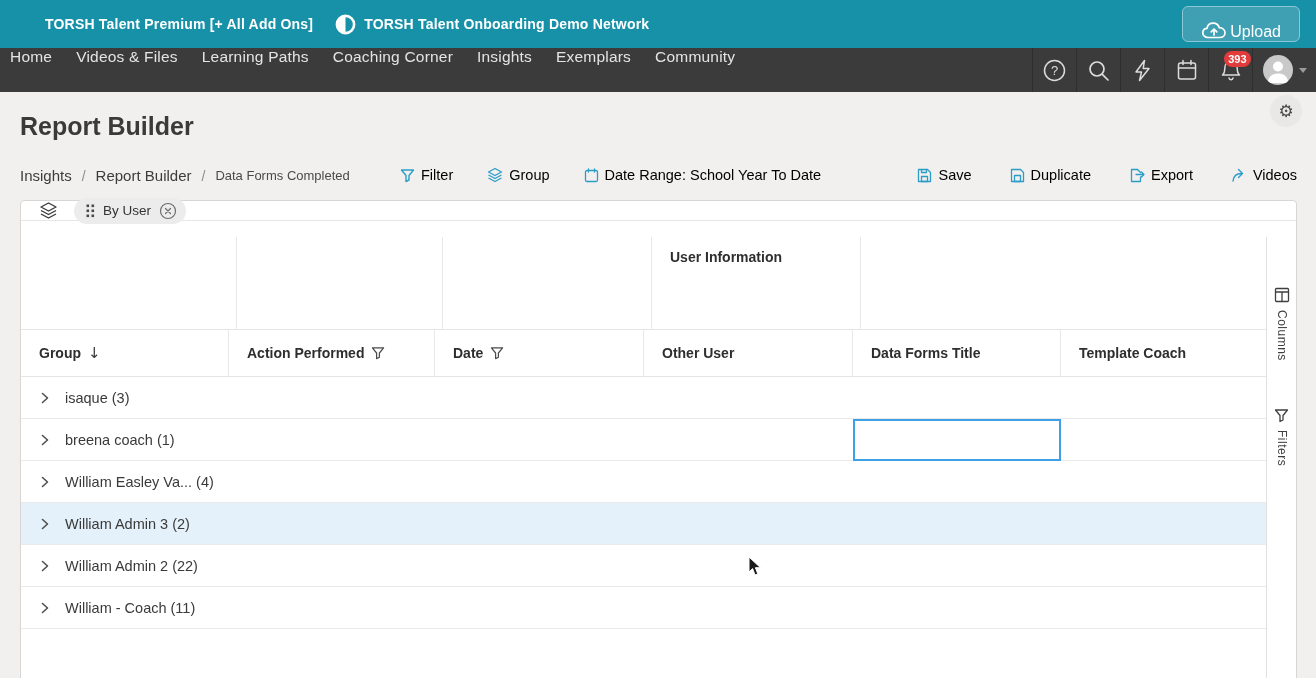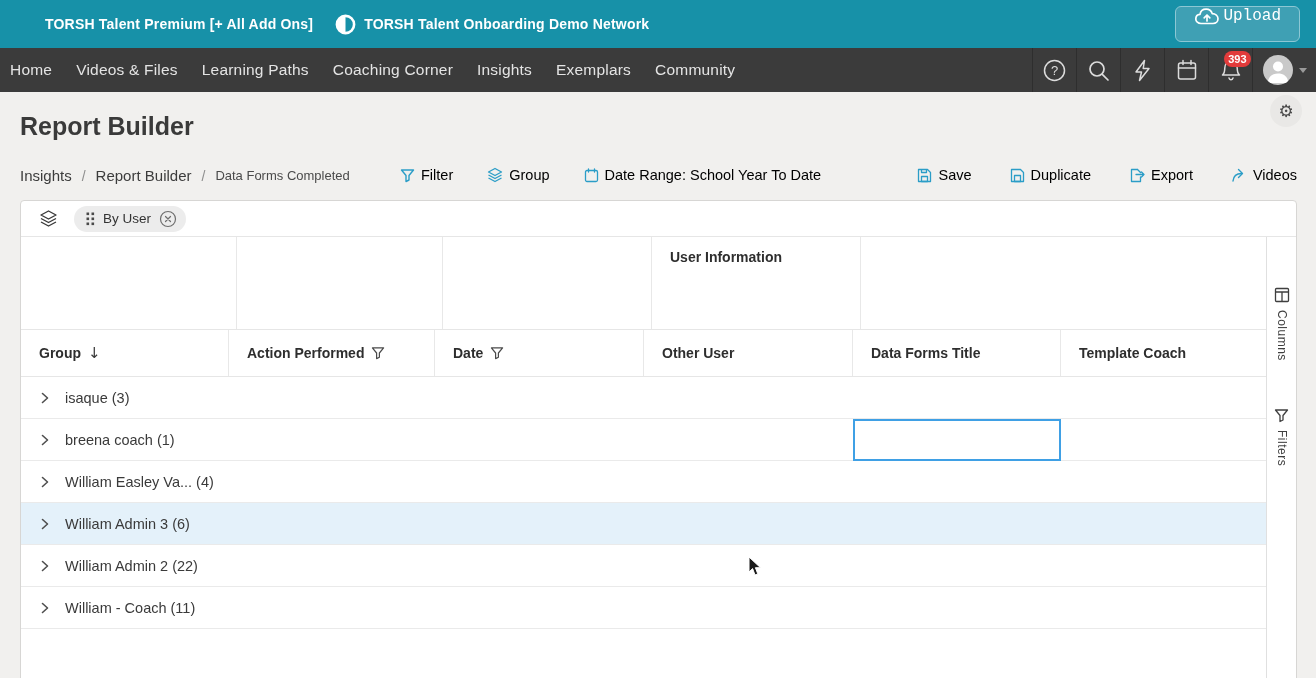--- a/index.html
+++ b/index.html
@@ -7,25 +7,25 @@
               font-family:"Liberation Sans", sans-serif; }
 
   
   .topbar { position:absolute; left:0; top:0; width:1316px; height:48px;
             background:#1791A8; display:flex; align-items:center; }
   .topbar-titles { display:flex; align-items:center; padding-left:45px; gap:22px; }
   .product-title, .network-title { color:#fff; font-size:14px; font-weight:700; letter-spacing:.2px; }
   .brand { display:flex; align-items:center; gap:8px; }
   .upload-btn { position:absolute; right:16px; top:6px; height:36px; padding:0 18px;
                 background:#3FA0B4; border:1px solid #8CC7D4; border-radius:6px;
-                color:#fff; font-size:16px; display:flex; align-items:flex-start; gap:3px; cursor:pointer;font-family:Liberation Mono, monospace; }
+                color:#fff; font-size:16px; display:flex; align-items:flex-end; gap:3px; cursor:pointer; }
 
   
   .navbar { position:absolute; left:0; top:48px; width:1316px; height:44px;
-            background:#3B3B3B; display:flex; align-items:center; }
+            background:#3B3B3B; display:flex; align-items:flex-start; }
   .nav-items { display:flex; align-items:center; padding-left:10px; column-gap:24px; }
   .nav-item { color:#E4E4E4; font-size:15.5px; letter-spacing:.2px; cursor:pointer; white-space:nowrap; }
   .nav-icons { position:absolute; right:0; top:0; height:44px; display:flex; }
   .nav-icon-cell { width:44px; height:44px; display:flex; align-items:center; justify-content:center;
                    border-left:1px solid #2E2E2E; position:relative; cursor:pointer; color:#DCDCDC; }
   .nav-icon-cell.avatar-cell { width:64px; gap:6px; }
   .avatar-circle { width:30px; height:30px; border-radius:50%; background:#C9C9C9;
                    display:flex; align-items:center; justify-content:center; overflow:hidden; }
   .badge { position:absolute; top:3px; right:1px; background:#E23B3B; color:#fff;
            font-size:11px; font-weight:700; border-radius:9px; padding:1.5px 4.5px; line-height:1.2; }
@@ -46,21 +46,21 @@
   .crumb-sep { color:#8E8E8E; font-size:14px; }
   .crumb-last { font-size:13px; color:#4A4A4A; }
   .actions-left { position:absolute; left:400px; top:0; display:flex; gap:34px; }
   .actions-right { position:absolute; right:19px; top:0; display:flex; gap:38px; }
   .action-btn { display:flex; align-items:center; gap:6px; color:#000000; font-size:14.5px; cursor:pointer; white-space:nowrap; }
   .action-btn svg { flex:0 0 auto; }
 
   
   .card { position:absolute; left:20px; top:200px; width:1277px; height:490px;
           background:#fff; border:1px solid #D7D6D4; border-radius:4px 4px 0 0; }
-  .card-toolbar { height:36px; border-bottom:1px solid #E6E6E6; display:flex; align-items:center;
+  .card-toolbar { height:20px; border-bottom:1px solid #E6E6E6; display:flex; align-items:center;
                   padding-left:18px; gap:16px; }
   .stack-icon { color:#3A3A3A; display:flex; cursor:pointer; }
   .chip { height:26px; background:#ECECEC; border-radius:13px; display:flex; align-items:center;
           gap:8px; padding:0 9px 0 12px; cursor:pointer; }
   .chip-label { font-size:13.5px; color:#333; }
   .chip-close { display:flex; color:#6E6E6E; cursor:pointer; }
 
   .table-wrap { position:absolute; left:0; top:36px; width:1246px; bottom:0; }
   .hdr-grid { display:grid; grid-template-columns:208px 206px 209px 209px 208px auto; }
   .group-hdr-row { height:93px; border-bottom:1px solid #E6E6E6;padding-left:8px; }
@@ -363,21 +363,21 @@
             </svg>
           </span>
         <span class="row-label">William Easley Va...  (4)</span>
       </div>
       <div class="row highlighted">
         <span class="row-chevron">
             <svg width="12" height="12" viewBox="0 0 12 12" fill="none" stroke="currentColor" stroke-width="1.6" stroke-linecap="round" stroke-linejoin="round">
               <path d="M3.5 1.5 L8.5 6 L3.5 10.5"></path>
             </svg>
           </span>
-        <span class="row-label">William Admin 3 (6)</span>
+        <span class="row-label">William Admin 3 (2)</span>
       </div>
       <div class="row">
         <span class="row-chevron">
             <svg width="12" height="12" viewBox="0 0 12 12" fill="none" stroke="currentColor" stroke-width="1.6" stroke-linecap="round" stroke-linejoin="round">
               <path d="M3.5 1.5 L8.5 6 L3.5 10.5"></path>
             </svg>
           </span>
         <span class="row-label">William Admin 2 (22)</span>
       </div>
       <div class="row">

